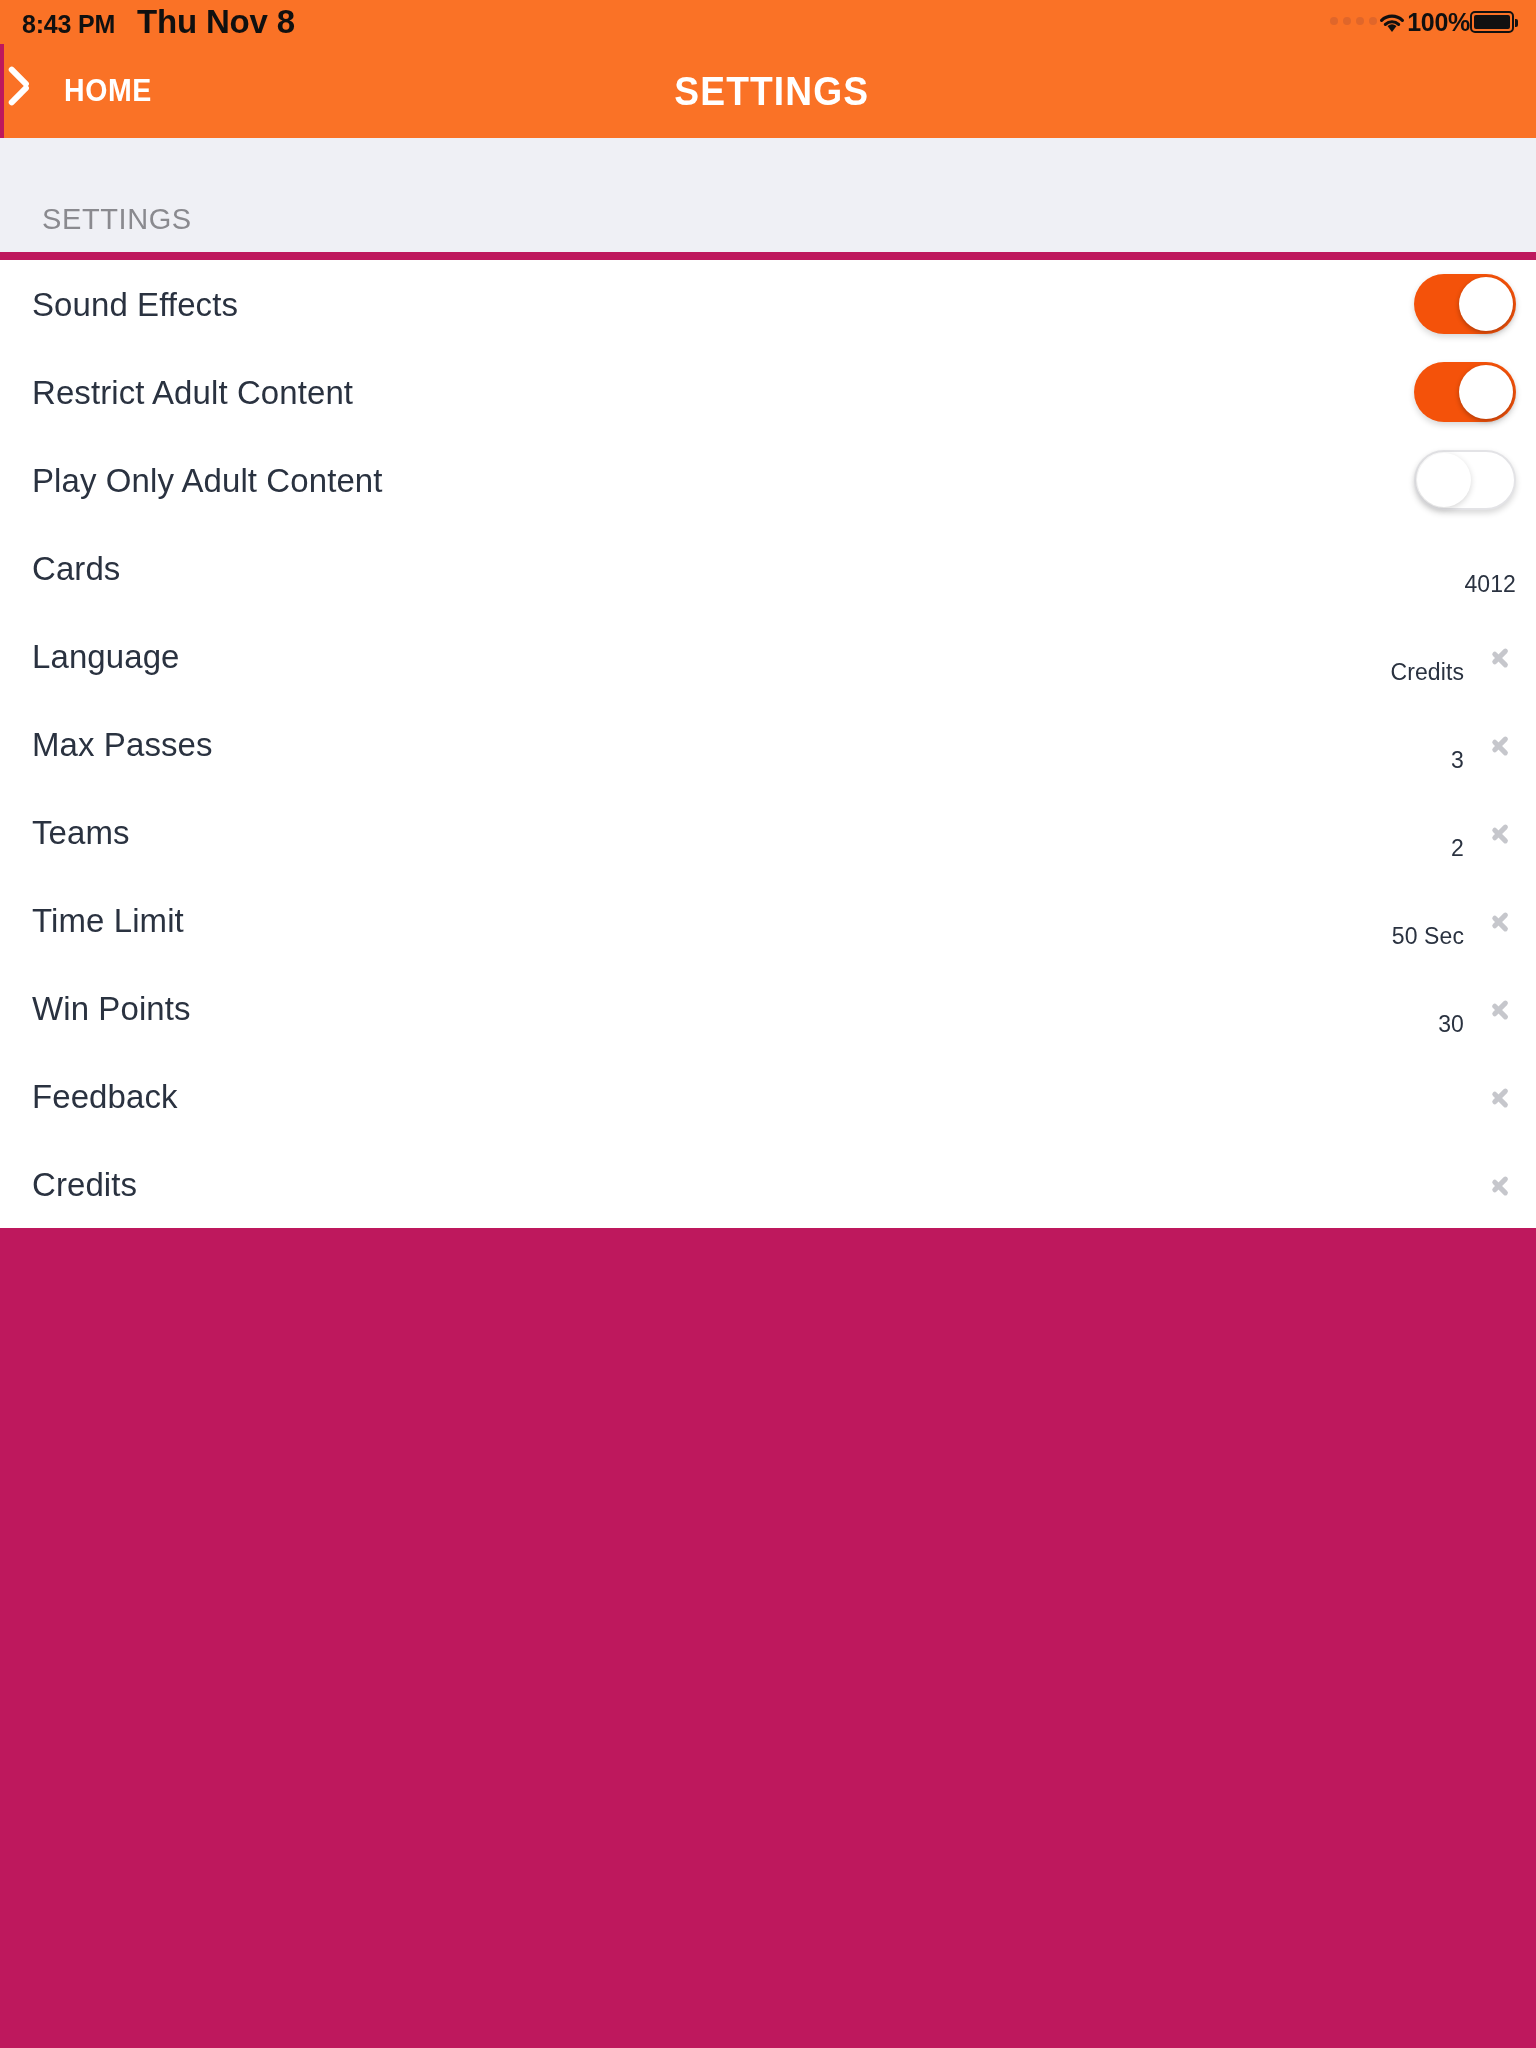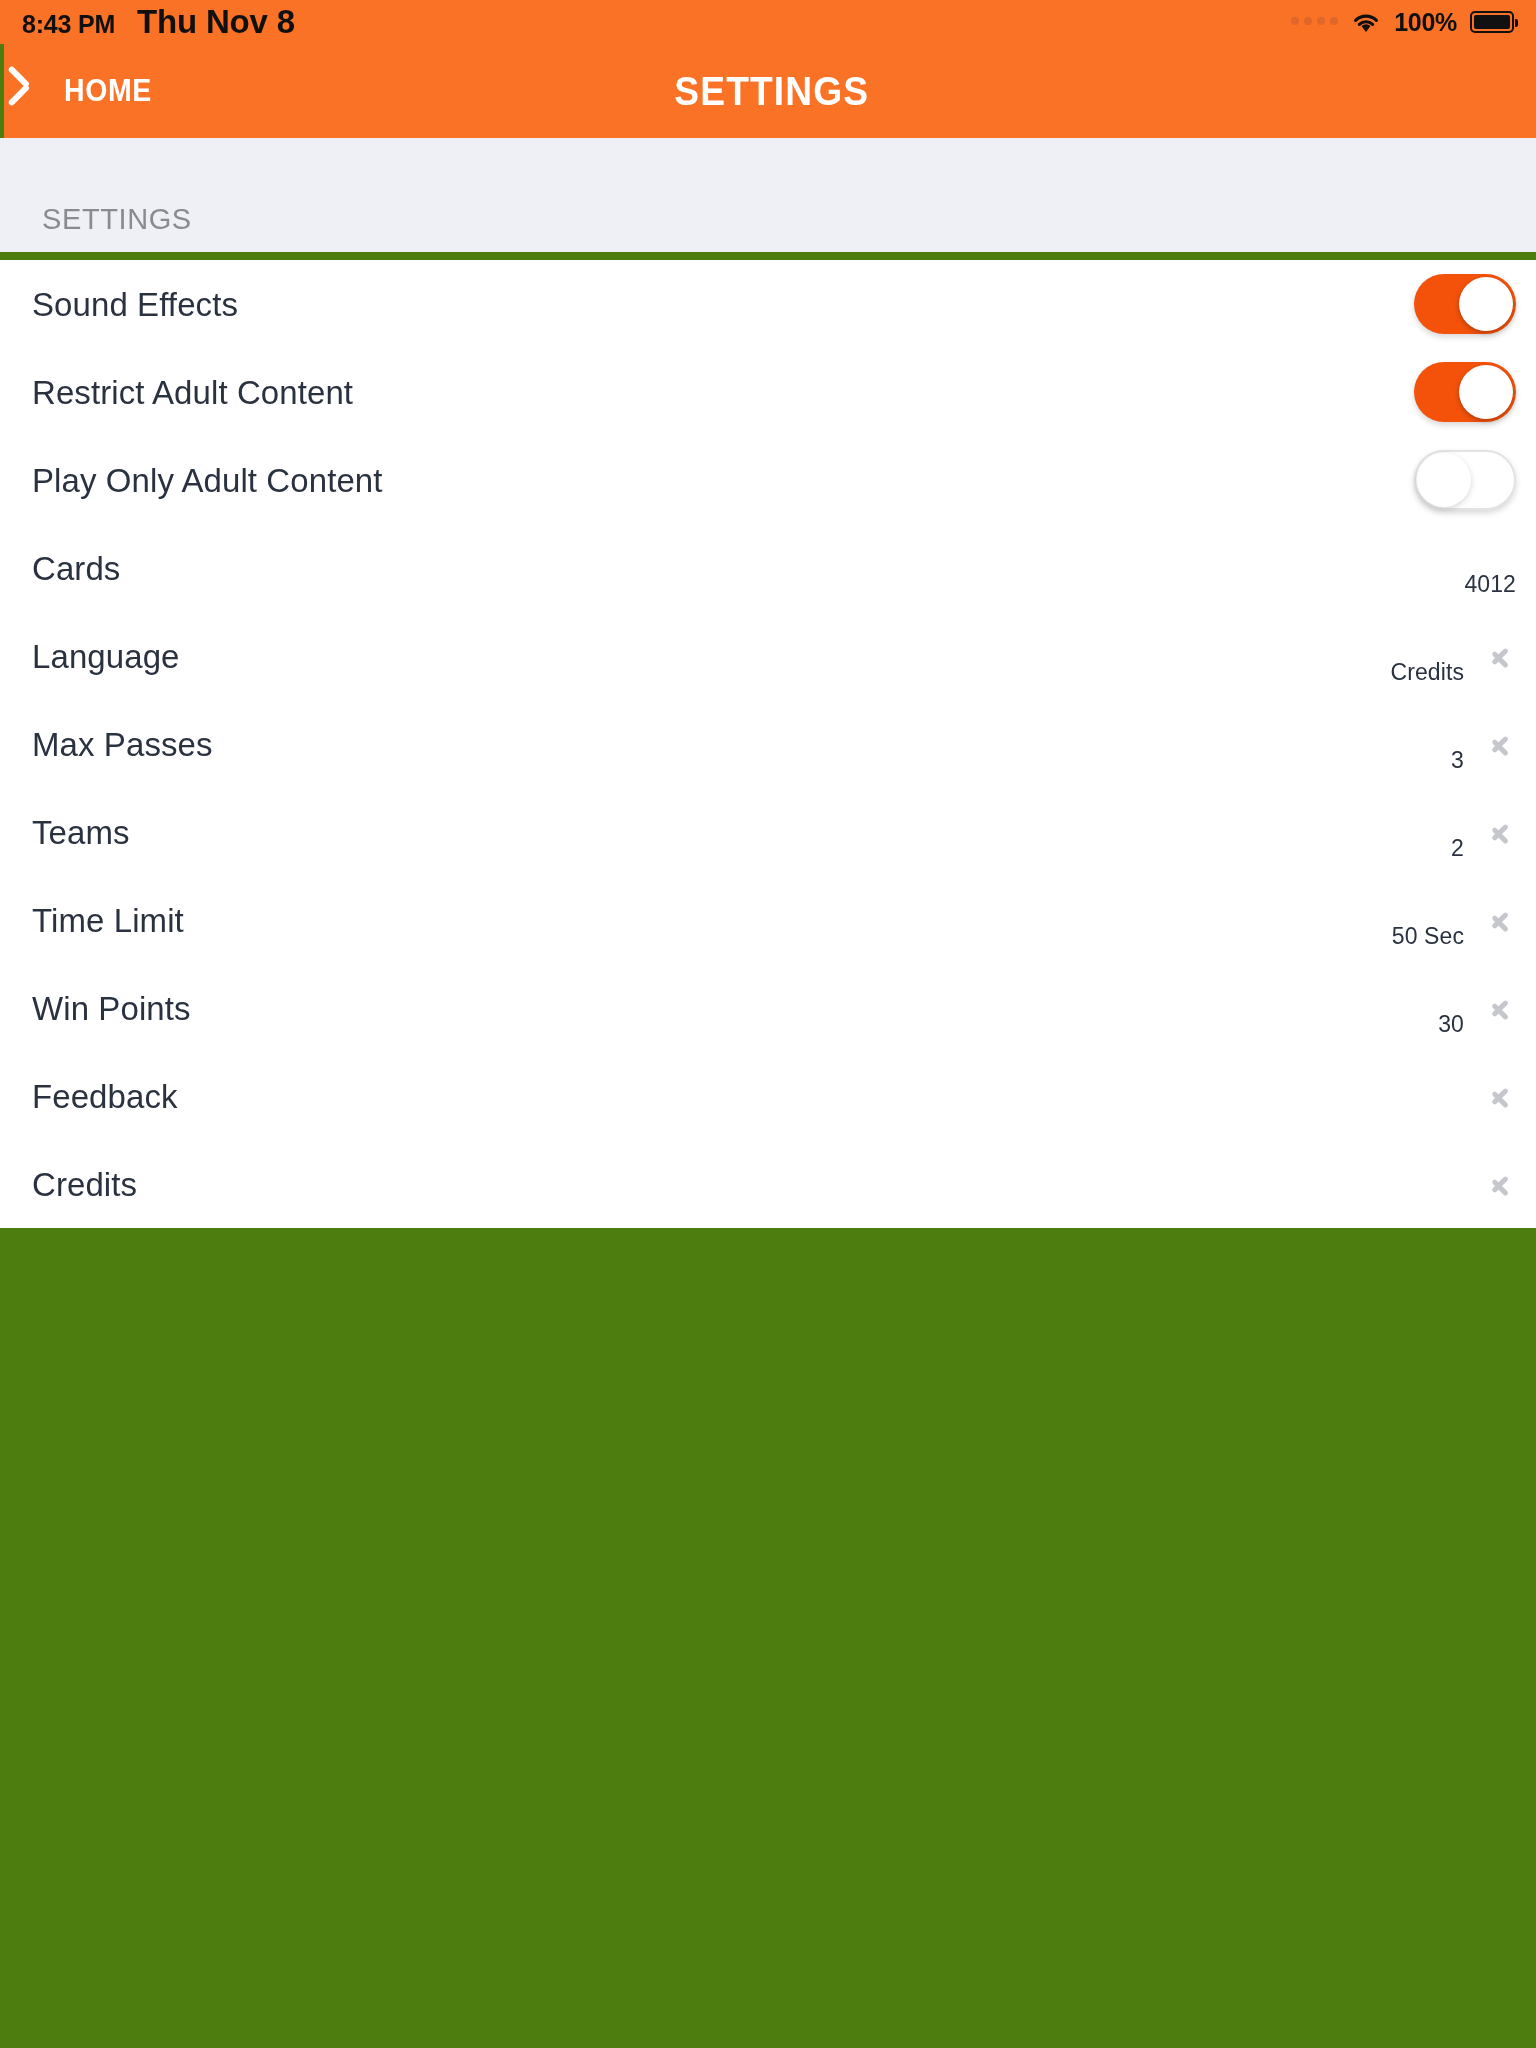--- a/index.html
+++ b/index.html
@@ -3,34 +3,34 @@
 <meta charset="utf-8">
 <style>
   * { box-sizing: border-box; margin: 0; padding: 0; }
   html, body {
     width: 1536px;
     height: 2048px;
     background: #eff0f5;
     font-family: "Liberation Sans", "DejaVu Sans", sans-serif;
     -webkit-font-smoothing: antialiased;
   }
-  #app { position: relative; width: 1536px; height: 2048px; overflow: hidden; background: #4d7c0f; }
+  #app { position: relative; width: 1536px; height: 2048px; overflow: hidden; background: #be185d; }
 
   
   .statusbar {
     position: absolute; top: 0; left: 0; width: 1536px; height: 44px;
     background: #FA7226;
     display: flex; align-items: center;
     padding: 0 22px 0 22px;
     color: #111;
   }
   .sb-left { display: flex; align-items: baseline; gap: 22px; }
   .sb-time { font-size: 25px; font-weight: 600; letter-spacing: -0.2px; color: #101010; }
   .sb-date { font-size: 33px; font-weight: 600; letter-spacing: -0.2px; color: #101010; }
-  .sb-right { margin-left: auto; display: flex; align-items: center; gap: 13px; }
+  .sb-right { margin-left: auto; display: flex; align-items: center; gap: 0; }
   .sb-dots { display: flex; align-items: center; gap: 5px; padding-bottom: 2px;}
   .sb-dots i { display: block; width: 8px; height: 8px; border-radius: 50%; background: #E0662A; }
   .wifi { width: 30px; height: 22px; position: relative; }
   .sb-pct { font-size: 25px; font-weight: 600; color: #101010; letter-spacing: -0.3px;}
   .batt { width: 44px; height: 22px; border: 2.5px solid #111; border-radius: 5px; position: relative; padding: 2px; }
   .batt::after { content:""; position: absolute; right: -6px; top: 6px; width: 3px; height: 8px; background: #111; border-radius: 0 2px 2px 0; }
   .batt i { display:block; width: 100%; height: 100%; background: #111; border-radius: 2px; }
 
   
   .navbar {

